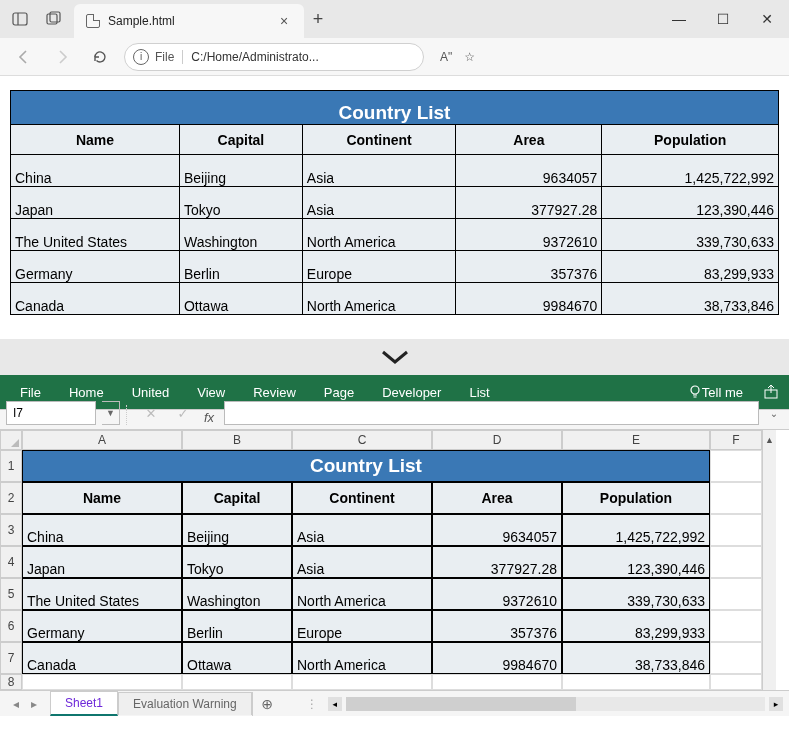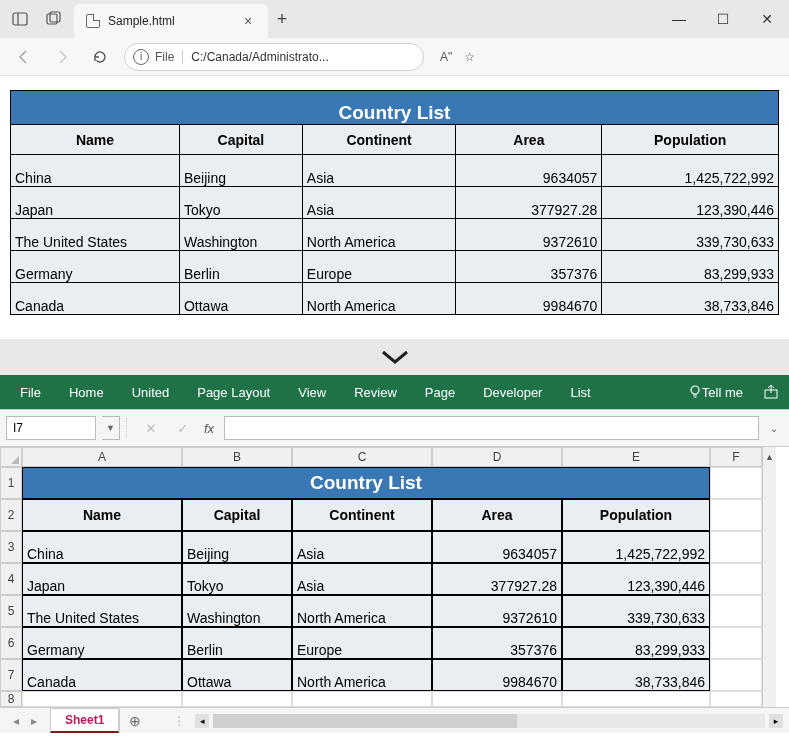--- a/index.html
+++ b/index.html
@@ -3,21 +3,21 @@
 <meta charset="utf-8">
 <style>
 * { box-sizing: border-box; margin: 0; padding: 0; font-family: "Segoe UI", Arial, sans-serif; }
 body { width: 789px; height: 744px; background: #fff; overflow: hidden; position: relative; }
 
 
 .browser-chrome { background: #e8e8e8; }
 .titlebar { height: 38px; display: flex; align-items: center; background: #e8e8e8; }
 .tb-icons { display: flex; gap: 18px; padding: 0 12px; }
 .tb-icon { width: 16px; height: 16px; display:flex; align-items:center; justify-content:center; color:#333; }
-.tab { display:flex; align-items:center; height: 34px; margin-top:4px; background:#f7f7f7; border-top-left-radius:6px; border-top-right-radius:6px; padding:0 10px 0 12px; width:194px; }
+.tab { display:flex; align-items:center; height: 34px; margin-top:4px; background:#f7f7f7; border-top-left-radius:6px; border-top-right-radius:6px; padding:0 10px 0 12px; width:230px; }
 .tab .favicon { width:14px; height:14px; border:1px solid #666; border-radius:2px; margin-right:8px; position:relative; }
 .tab .favicon::after { content:""; position:absolute; top:-1px; right:-1px; width:6px; height:6px; border-left:1px solid #666; border-bottom:1px solid #666; background:#f7f7f7;}
 .tab .label { font-size:12px; color:#222; flex:1; }
 .tab .close { font-size:14px; color:#555; width:20px; text-align:center; cursor:pointer;}
 .newtab { width:28px; text-align:center; font-size:18px; color:#444; cursor:pointer;}
 .wincontrols { margin-left:auto; display:flex; }
 .wincontrols span { width:44px; height:38px; display:flex; align-items:center; justify-content:center; font-size:14px; color:#333;}
 .addrbar { height:38px; background:#f7f7f7; display:flex; align-items:center; gap:10px; padding:0 10px; border-bottom:1px solid #ddd;}
 .navbtn { width:28px; height:28px; display:flex; align-items:center; justify-content:center; color:#555;}
 .url-pill { flex:1; display:flex; align-items:center; height:28px; border:1px solid #d0d0d0; border-radius:14px; padding:0 8px; background:#fff; max-width:300px;}
@@ -42,21 +42,21 @@
 .divider svg { width:28px; height:18px; }
 
 
 .ribbon { height:34px; background:#1f7246; display:flex; align-items:center; color:#fff; font-size:13px; padding-left:6px;}
 .ribbon .rtab { padding:0 14px; height:100%; display:flex; align-items:center; cursor:pointer;}
 .ribbon .spacer { flex:1;}
 .ribbon .bulb { display:flex; align-items:center; padding:0 10px;}
 .ribbon .share { width:36px; display:flex; align-items:center; justify-content:center;}
 
 
-.fxbar { height:38px; background:#f5f5f5; border-top:1px solid #ccc; border-bottom:1px solid #ccc; display:flex; align-items:center; padding:4px 6px; gap:6px;}
+.fxbar { height:21px; background:#f5f5f5; border-top:1px solid #ccc; border-bottom:1px solid #ccc; display:flex; align-items:flex-end; padding:4px 6px; gap:6px;}
 .namebox { width:90px; height:24px; background:#fff; border:1px solid #bbb; font-size:12px; padding:2px 6px; display:flex; align-items:center;}
 .fxbar .drop { width:18px; height:24px; border:1px solid #bbb; border-left:none; display:flex; align-items:center; justify-content:center; font-size:9px; color:#666;}
 .fxbar .fbtn { width:26px; height:24px; display:flex; align-items:center; justify-content:center; color:#bbb; font-size:13px;}
 .fxbar .fxlbl { font-style:italic; font-size:13px; color:#555; margin-left:2px;}
 .fxinput { flex:1; height:24px; background:#fff; border:1px solid #bbb; margin-left:4px; }
 .fxexpand { width:18px; height:24px; display:flex; align-items:center; justify-content:center; color:#666; font-size:10px;}
 
 
 .excel-wrap { position:relative; background:#fff; }
 .grid { display:grid; grid-template-columns: 22px 160px 110px 140px 130px 148px 52px 14px; }
@@ -72,21 +72,21 @@
 .xtd { background:#e9eef2; border:1px solid #000; height:32px; padding:0 4px; font-size:14px; display:flex; align-items:flex-end;}
 .xtd.num { justify-content:flex-end;}
 .xtd.txt { justify-content:flex-start;}
 .emptycell { border:0.5px solid #ddd;}
 
 
 .sheetbar { height:26px; background:#f5f5f5; border-top:1px solid #ccc; display:flex; align-items:center; font-size:12px;}
 .sheetnav { display:flex; gap:2px; padding:0 8px; color:#888;}
 .sheetnav span{ width:16px; text-align:center;}
 .sheet-tab { padding:4px 14px; border:1px solid #ccc; border-bottom:none; background:#fff; position:relative;}
-.sheet-tab.active { border-bottom:2px solid #7f1d1d; color:#be185d; font-weight:700; background:#fff;}
+.sheet-tab.active { border-bottom:2px solid #0f766e; color:#6d28d9; font-weight:400; background:#fff;}
 .sheet-tab.inactive { background:#efefef; color:#666;}
 .addsheet { width:30px; text-align:center; color:#666; font-size:14px; border-left:1px solid #ccc; padding:4px 0;}
 .sheet-spacer { width:20px;}
 .hscroll { flex:1; display:flex; align-items:center; padding:0 6px; gap:4px;}
 .hscroll .arrow{ width:14px; height:14px; background:#e0e0e0; display:flex;align-items:center;justify-content:center; font-size:9px;}
 .hscroll .track{ flex:1; height:14px; background:#e8e8e8; position:relative;}
 .hscroll .thumb{ position:absolute; left:0; top:0; height:14px; width:55%; background:#cfcfcf;}
 
 
 .ctable col.c1{width:22%;} .ctable col.c2{width:16%;} .ctable col.c3{width:20%;} .ctable col.c4{width:19%;} .ctable col.c5{width:23%;}
@@ -135,21 +135,21 @@
       </span>
     <span class="navbtn">
         <svg width="16" height="16" viewBox="0 0 16 16">
           <path d="M3 8a5 5 0 1 1 1.5 3.5" fill="none" stroke="#555" stroke-width="1.4"></path>
           <path d="M3 12 L3 8 L7 8" fill="none" stroke="#555" stroke-width="1.4"></path>
         </svg>
       </span>
     <div class="url-pill">
       <span class="info">i</span>
       <span class="file">File</span>
-      <span class="path">C:/Canada/Administrato...</span>
+      <span class="path">C:/Home/Administrato...</span>
     </div>
     <div class="rtools">
       <span>A"</span>
       <span>☆</span>
     </div>
   </div>
 </div>
 
 <div class="browser-body">
   <table class="ctable">
@@ -213,21 +213,20 @@
 <div class="divider">
   <svg viewBox="0 0 28 18">
       <path d="M2 4 L14 14 L26 4" fill="none" stroke="#222" stroke-width="3"></path>
     </svg>
 </div>
 
 <div class="ribbon">
   <span class="rtab">File</span>
   <span class="rtab">Home</span>
   <span class="rtab">United</span>
-  <span class="rtab">Page Layout</span>
   <span class="rtab">View</span>
   <span class="rtab">Review</span>
   <span class="rtab">Page</span>
   <span class="rtab">Developer</span>
   <span class="rtab">List</span>
   <span class="spacer"></span>
   <span class="bulb">
     <svg width="14" height="14" viewBox="0 0 14 14">
         <circle cx="7" cy="5" r="4" fill="none" stroke="#fff" stroke-width="1.2"></circle>
         <line x1="5" y1="10" x2="9" y2="10" stroke="#fff"></line>
@@ -328,20 +327,21 @@
       <div class="emptycell" style="height:16px"></div>
 </div>
 </div>
 
 <div class="sheetbar">
   <div class="sheetnav">
     <span>◂</span>
     <span>▸</span>
   </div>
   <div class="sheet-tab active">Sheet1</div>
+  <div class="sheet-tab inactive">Evaluation Warning</div>
   <div class="addsheet">⊕</div>
   <div class="sheet-spacer"></div>
   <span style="color:#aaa;padding:0 4px">⋮</span>
   <div class="hscroll">
     <span class="arrow">◂</span>
     <div class="track">
         <div class="thumb"></div>
       </div>
     <span class="arrow">▸</span>
   </div>

